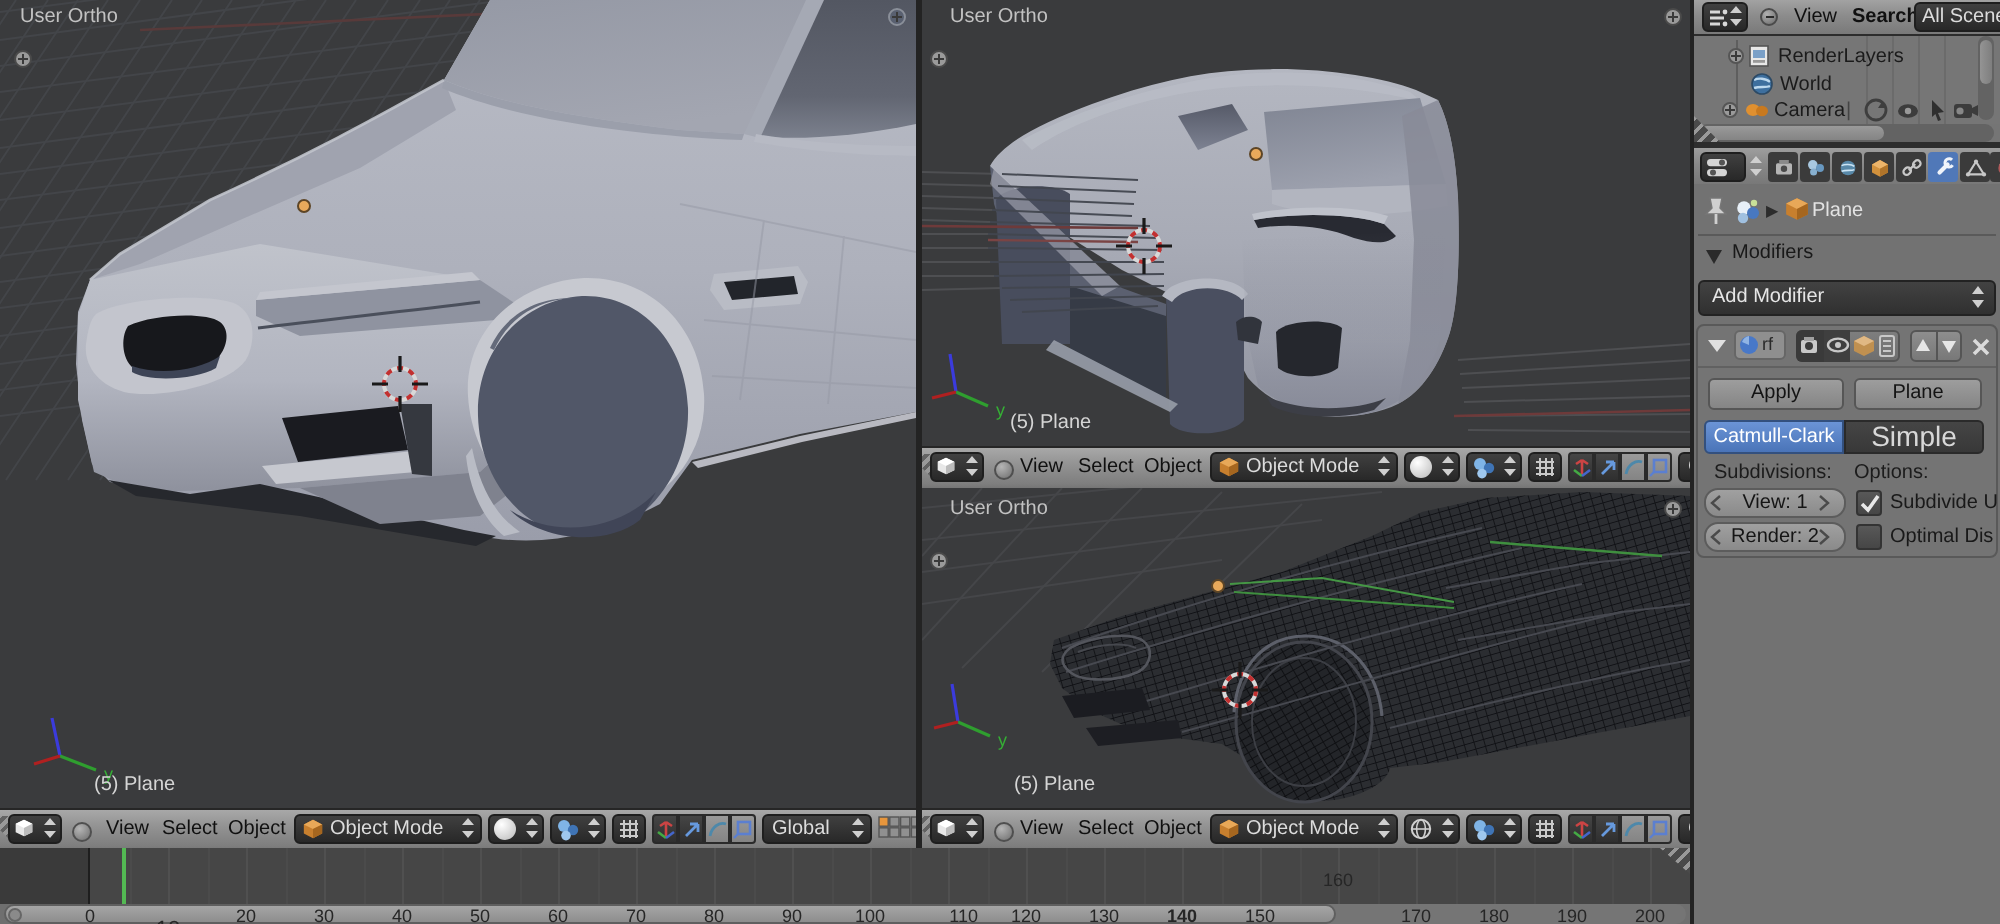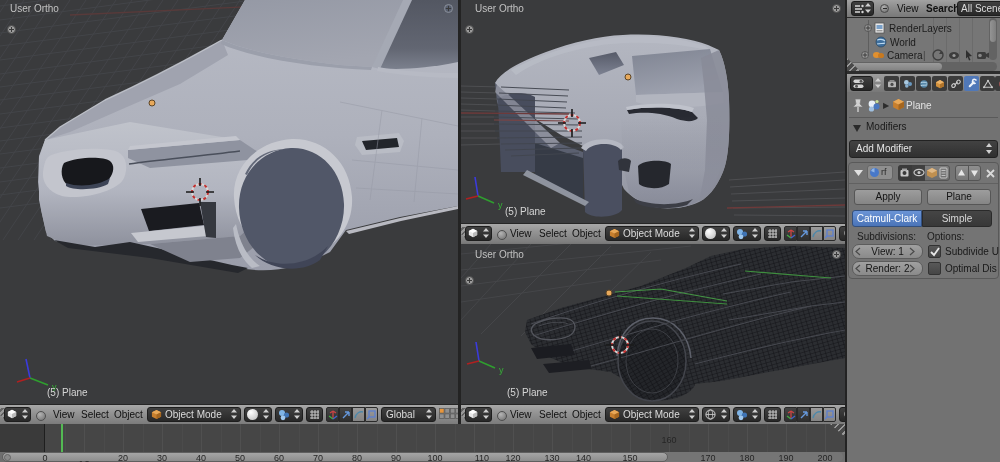--- a/index.html
+++ b/index.html
@@ -644,21 +644,21 @@
       <div class="abs" style="left:186.0px;top:28.5px;width:30px;text-align:center;font-size:9px;color:#262626;">40</div>
       <div class="abs" style="left:225.0px;top:28.5px;width:30px;text-align:center;font-size:9px;color:#262626;">50</div>
       <div class="abs" style="left:264.0px;top:28.5px;width:30px;text-align:center;font-size:9px;color:#262626;">60</div>
       <div class="abs" style="left:303.0px;top:28.5px;width:30px;text-align:center;font-size:9px;color:#262626;">70</div>
       <div class="abs" style="left:342.0px;top:28.5px;width:30px;text-align:center;font-size:9px;color:#262626;">80</div>
       <div class="abs" style="left:381.0px;top:28.5px;width:30px;text-align:center;font-size:9px;color:#262626;">90</div>
       <div class="abs" style="left:420.0px;top:28.5px;width:30px;text-align:center;font-size:9px;color:#262626;">100</div>
       <div class="abs" style="left:459.0px;top:28.5px;width:30px;text-align:right;font-size:9px;color:#262626;">110</div>
       <div class="abs" style="left:498.0px;top:28.5px;width:30px;text-align:center;font-size:9px;color:#262626;">120</div>
       <div class="abs" style="left:537.0px;top:28.5px;width:30px;text-align:center;font-size:9px;color:#262626;">130</div>
-      <div class="abs" style="left:576.0px;top:28.5px;width:30px;text-align:left;font-size:9px;color:#262626;">140</div>
+      <div class="abs" style="left:576.0px;top:28.5px;width:30px;text-align:center;font-size:9px;color:#262626;font-weight:bold;">140</div>
       <div class="abs" style="left:615.0px;top:28.5px;width:30px;text-align:center;font-size:9px;color:#262626;">150</div>
       <div class="abs" style="left:654.0px;top:11px;width:30px;text-align:center;font-size:9px;color:#262626;">160</div>
       <div class="abs" style="left:693.0px;top:28.5px;width:30px;text-align:center;font-size:9px;color:#262626;">170</div>
       <div class="abs" style="left:732.0px;top:28.5px;width:30px;text-align:center;font-size:9px;color:#262626;">180</div>
       <div class="abs" style="left:771.0px;top:28.5px;width:30px;text-align:center;font-size:9px;color:#262626;">190</div>
       <div class="abs" style="left:810.0px;top:28.5px;width:30px;text-align:center;font-size:9px;color:#262626;">200</div>
       <div class="abs" style="right:0px;top:0;width:15px;height:13px;background:repeating-linear-gradient(135deg,#989898 0 2px,#4a4a4a 2px 5px);clip-path:polygon(100% 0,0 0,100% 100%);"></div>
     </div>
 
   <div id="rp" class="abs" style="left:847px;top:0;width:153px;height:462px;background:#757575;overflow:hidden;font-family:'Liberation Sans',sans-serif;">
@@ -875,21 +875,21 @@
         <path d="M2,2 L9,9 M9,2 L2,9" stroke="#dadada" stroke-width="1.8"></path>
       </svg>
       <div class="abs" style="left:2px;top:183px;width:149px;height:1px;background:#616161;"></div>
       <div style="position:absolute;left:7px;top:189px;width:68px;height:16px;background:linear-gradient(#9d9d9d,#858585);border:1px solid #565656;border-radius:3px;box-sizing:border-box;"></div>
       <div style="position:absolute;left:7px;top:189px;width:68px;height:16px;font-size:10px;color:#141414;text-align:center;line-height:16px;">Apply</div>
       <div style="position:absolute;left:80px;top:189px;width:64px;height:16px;background:linear-gradient(#9d9d9d,#858585);border:1px solid #565656;border-radius:3px;box-sizing:border-box;"></div>
       <div style="position:absolute;left:80px;top:189px;width:64px;height:16px;font-size:10px;color:#141414;text-align:center;line-height:16px;">Plane</div>
       <div style="position:absolute;left:5px;top:210px;width:70px;height:17px;background:linear-gradient(#6b94d6,#4a74b8);border:1px solid #33507e;border-radius:3px 0 0 3px;box-sizing:border-box;"></div>
       <div style="position:absolute;left:5px;top:210px;width:70px;height:17px;font-size:10px;color:#fff;text-align:center;line-height:17px;">Catmull-Clark</div>
       <div style="position:absolute;left:75px;top:210px;width:70px;height:17px;background:linear-gradient(#454545,#383838);border:1px solid #2a2a2a;border-radius:0 3px 3px 0;box-sizing:border-box;"></div>
-      <div style="position:absolute;left:75px;top:210px;width:70px;height:17px;font-size:10px;color:#d8d8d8;text-align:center;line-height:17px;">Simple</div>
+      <div style="position:absolute;left:75px;top:210px;width:70px;height:17px;font-size:14px;color:#d8d8d8;text-align:center;line-height:17px;">Simple</div>
       <div style="position:absolute;left:10px;top:231px;font-size:10px;color:#1c1c1c;">Subdivisions:</div>
       <div style="position:absolute;left:80px;top:231px;font-size:10px;color:#1c1c1c;">Options:</div>
       <div style="position:absolute;left:5px;top:244px;width:71px;height:15px;background:linear-gradient(#a0a0a0,#8a8a8a);border:1px solid #5c5c5c;border-radius:7px;box-sizing:border-box;"></div>
       <div style="position:absolute;left:5px;top:244px;width:71px;height:15px;font-size:10px;color:#151515;text-align:center;line-height:15px;">View: 1</div>
       <svg style="position:absolute;left:8px;top:247px;" width="6" height="9">
         <path d="M5,1 L1,4.5 L5,8" stroke="#4a4a4a" stroke-width="1.2" fill="none"></path>
       </svg>
       <svg style="position:absolute;left:62px;top:247px;" width="6" height="9">
         <path d="M1,1 L5,4.5 L1,8" stroke="#4a4a4a" stroke-width="1.2" fill="none"></path>
       </svg>

